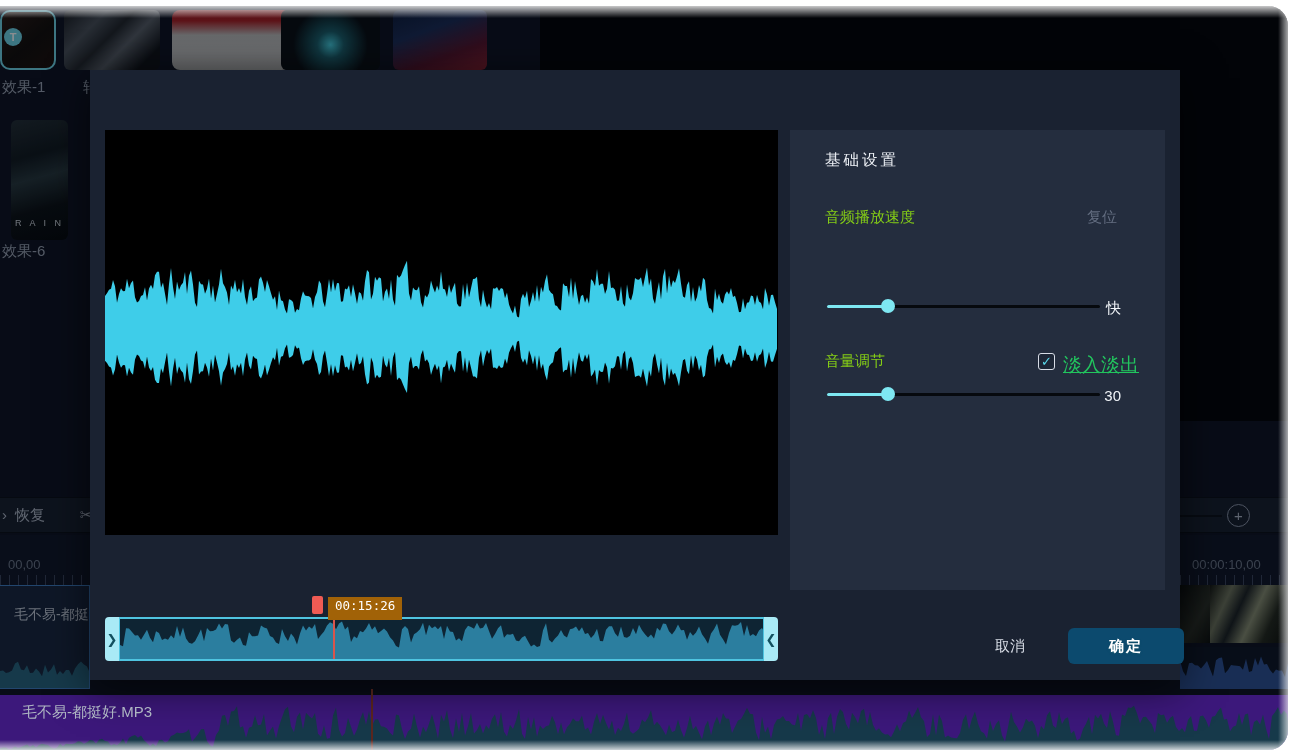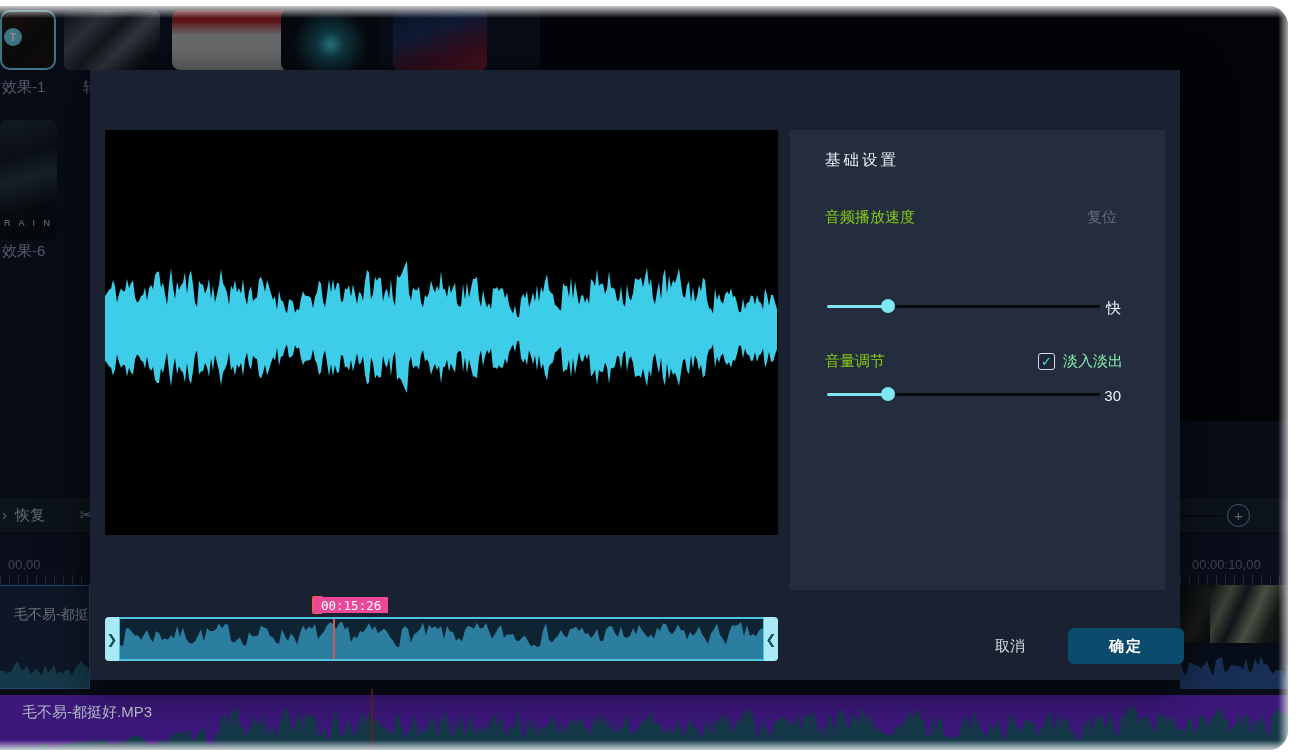--- a/index.html
+++ b/index.html
@@ -12,21 +12,21 @@
   .bg-black { position:absolute; left:540px; top:0; width:748px; height:415px; background:#020305; }
   .thumb { position:absolute; top:4px; height:60px; border-radius:6px; overflow:hidden; }
   .thumb.sel { border:2px solid #6fd4e6; border-radius:10px; }
   .t0 { left:0; width:56px; background:linear-gradient(140deg,#2a1a12 0%,#120c08 55%,#1d0f0a 100%); }
   .t1 { left:64px; width:96px; background:linear-gradient(135deg,#16181c 0%,#4a5058 28%,#23262b 46%,#585e66 62%,#101216 85%); }
   .t2 { left:172px; width:118px; border-radius:8px; background:linear-gradient(180deg,#a41d20 0%,#ab2024 18%,#bdbcba 42%,#c3c2c0 70%,#b5b4b2 100%); }
   .t3 { left:281px; width:99px; background:radial-gradient(circle at 50% 58%, #45cede 0%, #1b5d68 22%, #0a0d11 62%); }
   .t4 { left:393px; width:94px; background:linear-gradient(160deg,#101c3a 0%,#1b2c55 35%,#57132a 70%,#8c1f2f 100%); }
   .badge { position:absolute; left:2px; top:16px; width:18px; height:18px; border-radius:50%; background:#6fd4e6; color:#fff; font-size:11px; font-weight:bold; display:flex; align-items:center; justify-content:center; }
   .bg-label { position:absolute; color:#9aa2b1; font-size:15px; }
-  .album { position:absolute; left:0; top:114px; width:57px; height:120px; border-radius:6px; overflow:hidden; background:linear-gradient(165deg,#232d33 0%,#11181d 30%,#27363b 48%,#0c1013 72%,#06080a 100%); }
+  .album { position:absolute; left:11px; top:114px; width:57px; height:120px; border-radius:6px; overflow:hidden; background:linear-gradient(165deg,#232d33 0%,#11181d 30%,#27363b 48%,#0c1013 72%,#06080a 100%); }
   .album-txt { position:absolute; left:0; right:0; bottom:12px; text-align:center; color:#cfd5dc; font-size:9px; letter-spacing:3px; }
   .toolbar { position:absolute; left:0; top:491px; width:1288px; height:36px; background:#171e2c; border-top:1px solid #0a0e16; border-bottom:1px solid #0a0e16; }
   .tb-item { position:absolute; top:8px; color:#aeb6c4; font-size:15px; }
   .zoom-line { position:absolute; right:66px; top:17px; width:42px; height:2px; background:#0c1017; }
   .zoom-plus { position:absolute; right:38px; top:6px; width:23px; height:23px; border:1.5px solid #8b94a6; border-radius:50%; color:#aeb6c4; font-size:15px; display:flex; align-items:center; justify-content:center; }
   .ruler { position:absolute; left:0; top:529px; width:1288px; height:50px; background:#0f1626; }
   .ruler-lab { position:absolute; top:22px; color:#6d7688; font-size:13px; }
   .ticks { position:absolute; top:40px; height:10px;
     background:repeating-linear-gradient(90deg,#3a445c 0 1px,transparent 1px 9px); }
   .clip-left { position:absolute; left:0; top:579px; width:90px; height:104px; background:#18263d; border:1px solid #3d7cc0; border-left:none; overflow:hidden; }
@@ -59,31 +59,31 @@
   .panel { position:absolute; left:700px; top:60px; width:375px; height:460px; background:#242d3e; }
   .p-head { position:absolute; left:35px; top:20px; color:#eef1f6; font-size:15.5px; letter-spacing:3px; }
   .p-label { position:absolute; color:#84cc16; font-size:15px; }
   .p-reset { position:absolute; right:48px; top:78px; color:#636d80; font-size:15px; cursor:pointer; }
   .slider { position:absolute; left:37px; width:273px; height:14px; cursor:pointer; }
   .sl-track { position:absolute; left:0; top:6px; width:100%; height:3px; background:#06090e; border-radius:2px; }
   .sl-fill { position:absolute; left:0; top:6px; height:3px; background:#7ee7f2; border-radius:2px; }
   .sl-thumb { position:absolute; top:0; width:14px; height:14px; border-radius:50%; background:#7ee7f2; }
   .sl-side { position:absolute; right:44px; color:#f0f3f7; font-size:15px; }
   .checkbox { position:absolute; left:248px; top:223px; width:17px; height:17px; border:1.5px solid #d7dce6; border-radius:3px; background:#1d2636; color:#5bd9ec; font-size:13px; font-weight:bold; display:flex; align-items:center; justify-content:center; cursor:pointer; }
-  .chk-label { position:absolute; left:273px; top:222px; color:#86efac; font-size:15px; cursor:pointer; }
+  .chk-label { position:absolute; left:273px; top:222px; color:#22c55e; font-size:19px; cursor:pointer;text-decoration:underline; }
 
   .scrub { position:absolute; left:15px; top:547px; width:673px; height:44px; }
   .sc-handle { position:absolute; top:0; width:14px; height:44px; background:#a9eaf6; color:#12505f; font-size:13px; font-weight:bold; display:flex; align-items:center; justify-content:center; cursor:ew-resize; z-index:3; }
   .sc-l { left:0; border-radius:4px 0 0 4px; }
   .sc-r { right:0; border-radius:0 4px 4px 0; }
   .sc-body { position:absolute; left:13px; right:13px; top:0; height:44px; background:#0e2433; border:2px solid #4fc4e0; overflow:hidden; }
   .sc-wave { position:absolute; inset:0; }
   .sc-line { position:absolute; left:213px; top:0; width:2px; height:44px; background:#d9554d; z-index:2; }
   .ph-flag { position:absolute; left:222px; top:526px; width:11px; height:18px; background:#ef5b54; border-radius:2px; z-index:4; cursor:grab; }
-  .ph-tip { position:absolute; left:224px; top:527px; height:16px; background:#ec4899; color:#fff; font-size:12.5px; font-family:"DejaVu Sans Mono","Liberation Mono",monospace; line-height:17px; padding:0 7px; z-index:4; }
+  .ph-tip { position:absolute; left:238px; top:527px; height:23px; background:#a16207; color:#fff; font-size:12.5px; font-family:"DejaVu Sans Mono","Liberation Mono",monospace; line-height:17px; padding:0 7px; z-index:4; }
 
   .btn-cancel { position:absolute; left:888px; top:558px; width:64px; height:36px; color:#d9dee7; font-size:15px; display:flex; align-items:center; justify-content:center; cursor:pointer; }
   .btn-ok { position:absolute; left:978px; top:558px; width:116px; height:36px; background:#0c4a6e; border-radius:6px; color:#fff; font-size:15px; font-weight:bold; letter-spacing:2px; display:flex; align-items:center; justify-content:center; cursor:pointer; text-shadow:0 1px 2px rgba(15,80,100,.75); }
 
   
   .fade-top { position:absolute; left:0; top:0; width:1300px; height:18px; background:linear-gradient(180deg,#fff 15%,rgba(255,255,255,0)); pointer-events:none; }
   .fade-bottom { position:absolute; left:0; bottom:0; width:1300px; height:16px; background:linear-gradient(0deg,#fff 20%,rgba(255,255,255,0)); pointer-events:none; }
   .fade-right { position:absolute; right:0; top:0; width:22px; height:756px; background:linear-gradient(270deg,#fff 30%,rgba(255,255,255,0)); pointer-events:none; }
 </style>
 </head>

